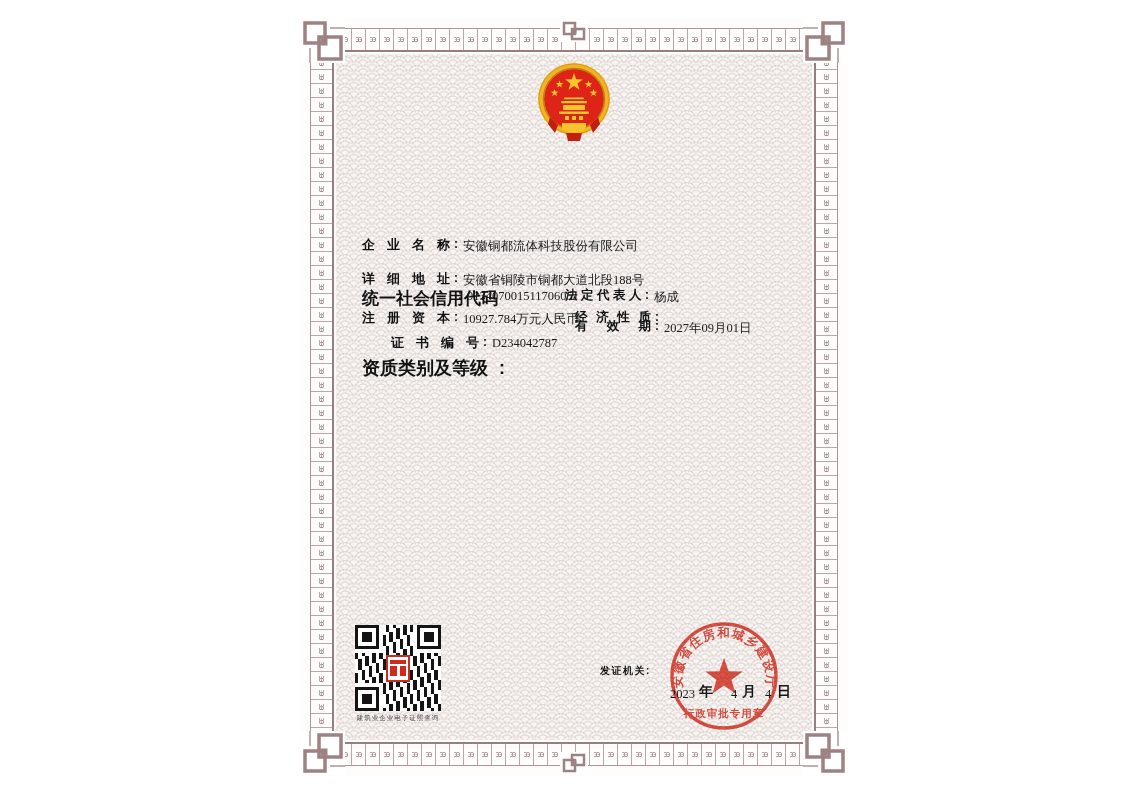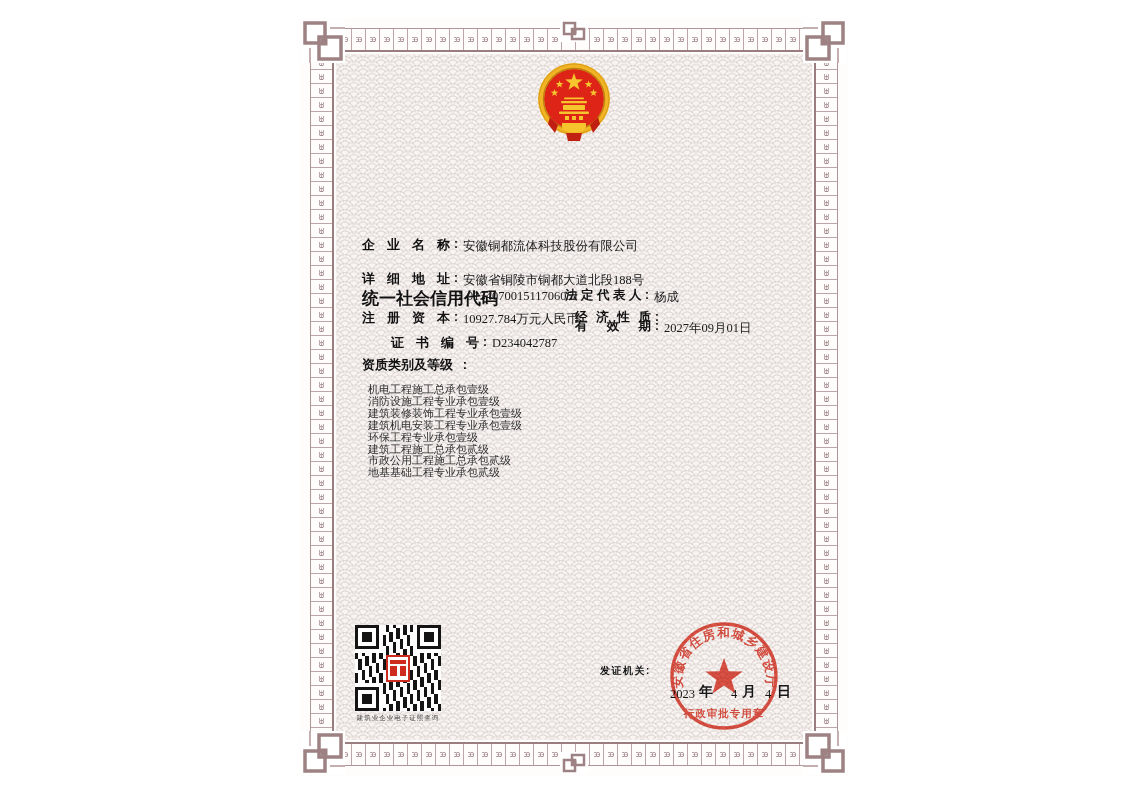--- a/index.html
+++ b/index.html
@@ -44,21 +44,21 @@
 
   .row{position:absolute;display:flex;align-items:flex-start;white-space:nowrap;}
   .lbl{display:inline-block;text-align:justify;text-align-last:justify;font-weight:bold;
        font-size:13px;color:#121212;}
   .w88{width:88px;} .w76{width:76px;font-size:12.5px;}
   .lbl.small{font-size:17px;width:92px;}
   .colon{font-weight:bold;font-size:12px;margin:1px 5px 0 4px;color:#121212;}
   .val{font-family:"Liberation Serif",serif;font-size:12.5px;color:#1b1b1b;padding-top:2px;text-align:center;}
   .val.wrap{white-space:normal;width:158px;line-height:13.5px;font-size:12px;padding-top:2px;}
 
-  .qual-heading{position:absolute;left:26px;top:302px;font-weight:bold;font-size:13px;color:#121212;}
+  .qual-heading{position:absolute;left:26px;top:302px;font-weight:bold;font-size:18px;color:#121212;}
   .qual-list{position:absolute;left:32px;top:330px;}
   .qual-item{font-family:"Liberation Serif",serif;font-size:11px;line-height:11.9px;color:#2e2e2e;}
 
   .qr{position:absolute;left:19px;top:571px;width:86px;height:86px;}
   .qr-caption{position:absolute;left:8px;top:660px;width:108px;text-align:center;
       font-family:"Liberation Serif",serif;font-size:6.5px;letter-spacing:1px;color:#3c3c3c;}
 
   .issuer{position:absolute;left:264px;top:610px;font-weight:bold;font-size:10px;
       letter-spacing:1.5px;color:#141414;}
   .date-part{position:absolute;color:#161616;z-index:1;}
@@ -573,30 +573,20 @@
       <div class="row" style="left:239px;top:264px;">
         <span class="lbl w76">有 效 期</span>
         <span class="colon">:</span>
         <span class="val">2027年09月01日</span>
       </div>
 
       <div class="qual-heading">
         <span>资质类别及等级</span>
         <span style="margin-left:6px;">:</span>
       </div>
-      <div class="qual-list" id="qual-list">
-          <div class="qual-item">机电工程施工总承包壹级</div>
-          <div class="qual-item">消防设施工程专业承包壹级</div>
-          <div class="qual-item">建筑装修装饰工程专业承包壹级</div>
-          <div class="qual-item">建筑机电安装工程专业承包壹级</div>
-          <div class="qual-item">环保工程专业承包壹级</div>
-          <div class="qual-item">建筑工程施工总承包贰级</div>
-          <div class="qual-item">市政公用工程施工总承包贰级</div>
-          <div class="qual-item">地基基础工程专业承包贰级</div>
-        </div>
 
       <svg class="qr" id="qr" viewBox="0 0 25 25" shape-rendering="crispEdges">
           <rect x="-0.5" y="-0.5" width="26" height="26" fill="#ffffff"></rect>
           <rect x="9" y="0" width="1" height="1" fill="#141414"></rect>
           <rect x="11" y="0" width="1" height="1" fill="#141414"></rect>
           <rect x="14" y="0" width="1" height="1" fill="#141414"></rect>
           <rect x="16" y="0" width="1" height="1" fill="#141414"></rect>
           <rect x="9" y="1" width="1" height="1" fill="#141414"></rect>
           <rect x="12" y="1" width="1" height="1" fill="#141414"></rect>
           <rect x="14" y="1" width="1" height="1" fill="#141414"></rect>

